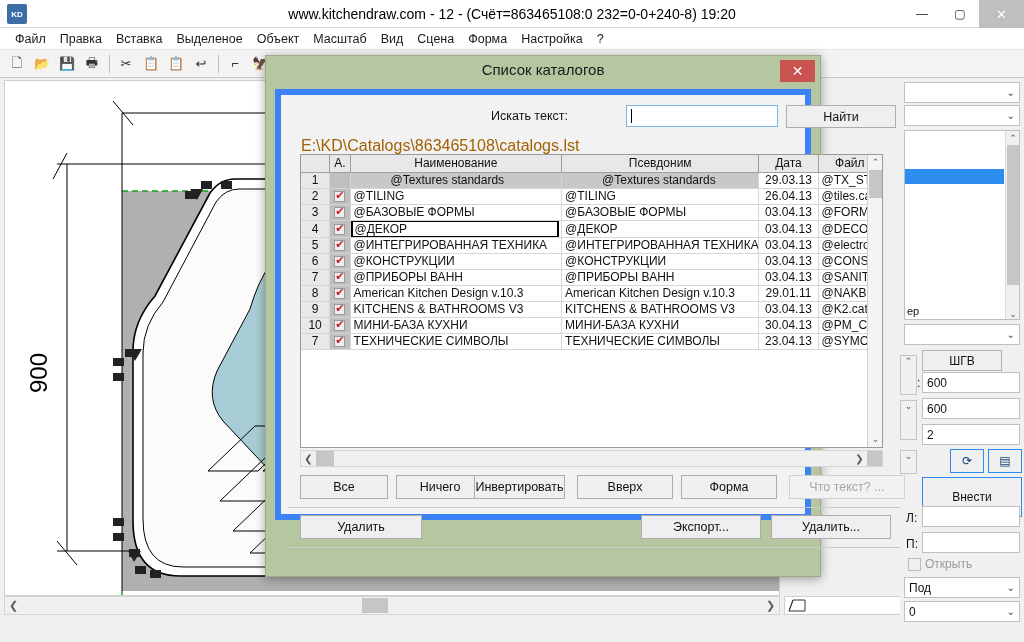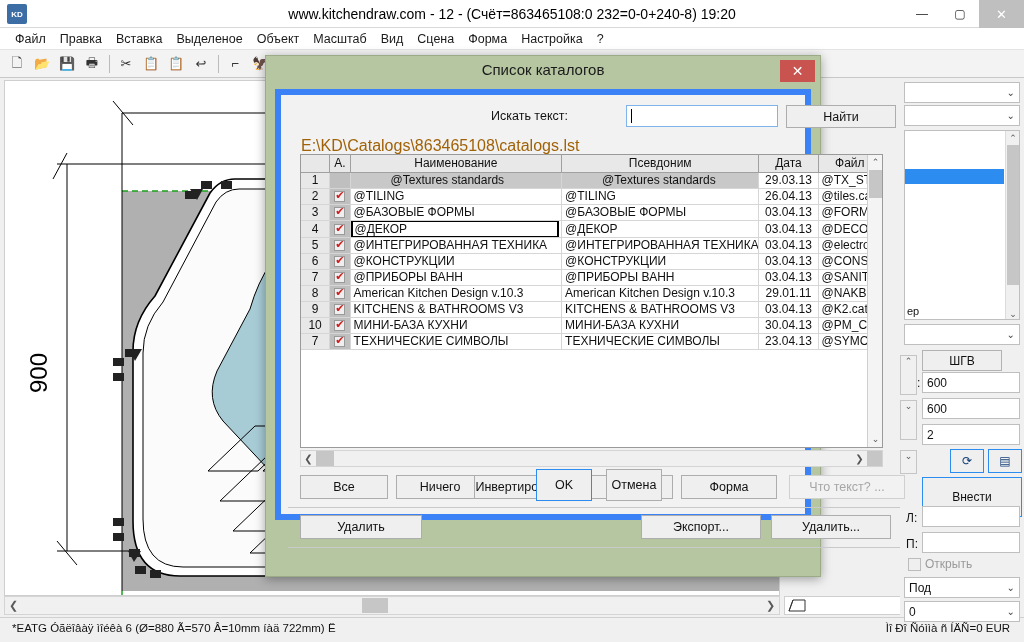--- a/index.html
+++ b/index.html
@@ -410,24 +410,20 @@
     </div>
     <div class="arrow">❯</div>
   </div>
   <div class="corner-widget">
     <svg width="40" height="17" viewBox="0 0 40 17">
       <polygon points="8,3 20,3 20,14 4,14" fill="#fff" stroke="#333" stroke-width="1"></polygon>
       <line x1="8" y1="3" x2="4" y2="14" stroke="#333" stroke-width="1"></line>
     </svg>
   </div>
 
-  <div class="statusbar">
-    <div class="status-left">*EATG  Óãëîâàÿ ìîéêà 6  (Ø=880 Ã=570 Â=10mm íàä 722mm) Ë</div>
-    <div class="status-right">Ìî  Ðî Ñóììà ñ ÍÄÑ=0 EUR</div>
-  </div>
 
   <div class="rightpanel">
     <div class="rp-combo" style="top:2px;">
       <span></span>
       <span class="chev">⌄</span>
     </div>
     <div class="rp-combo" style="top:25px;">
       <span></span>
       <span class="chev">⌄</span>
     </div>
@@ -644,21 +640,17 @@
       <div class="divider" style="top:412px;"></div>
 
       <div class="btnrow">
         <div class="dbtn" style="left:19px;  top:420px; width:122px;">Удалить</div>
         <div class="dbtn" style="left:360px; top:420px; width:120px;">Экспорт...</div>
         <div class="dbtn" style="left:490px; top:420px; width:120px;">Удалить...</div>
       </div>
 
       <div class="divider" style="top:452px;"></div>
 
-      <div class="dlg-footer">
-        <div class="fbtn primary" style="left:255px;">OK</div>
-        <div class="fbtn" style="left:325px;">Отмена</div>
-      </div>
 
     </div>
   </div>
 
 </div>
 
 </body></html>

